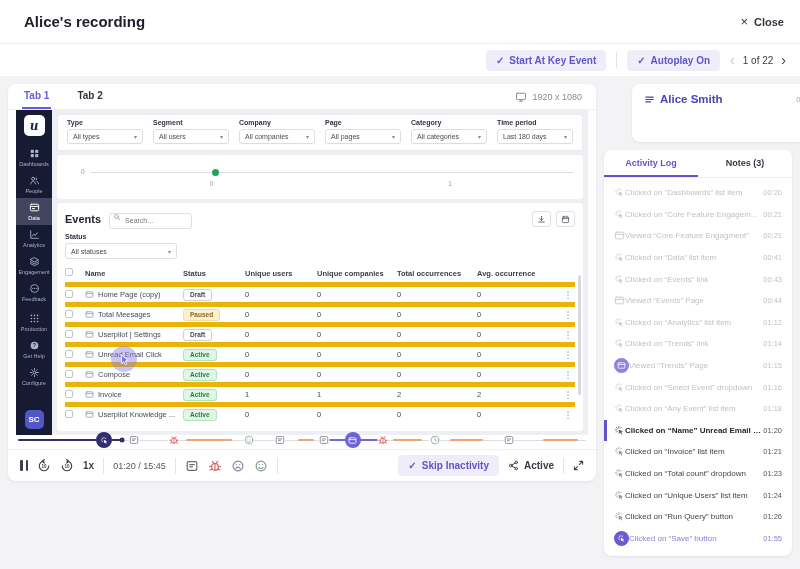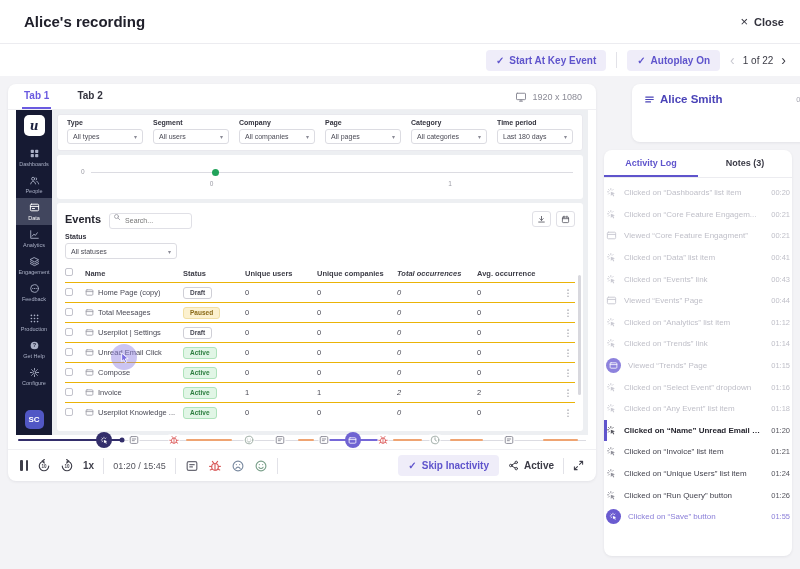--- a/index.html
+++ b/index.html
@@ -64,31 +64,31 @@
   .ev-search { position:relative; width:83px; }
   .ev-search .ic { position:absolute; left:4px; top:4px; width:8px; height:8px; color:#9a9aa3; }
   .ev-search input { width:100%; height:16px; border:1px solid #e0e0e6; border-radius:3px; font-family:inherit; font-size:7px; padding:0 4px 0 15px; color:#4a4a55; outline:none; }
   .ev-actions { margin-left:auto; display:flex; gap:5px; }
   .ev-btn { width:19px; height:16px; border:1px solid #e0e0e6; border-radius:3px; background:#fff; display:flex; align-items:center; justify-content:center; cursor:pointer; }
   .ev-btn .ic { width:9px; height:9px; color:#55555f; }
   .ev-status { flex-shrink:0; margin:3px 0 5px; }
   .ev-status .flabel { font-size:7px; }
   .ev-status .fselect { width:112px; height:16px; }
   .table { flex:1; display:flex; flex-direction:column; min-height:0; }
-  .tr { display:flex; align-items:center; height:20px; border-top:1px solid #eab308; font-size:7.5px; color:#4a4a55; }
+  .tr { display:flex; align-items:center; height:20px; border-top:5px solid #eab308; font-size:7.5px; color:#4a4a55; }
   .tr.thead { border-top:none; font-weight:bold; color:#3c3c46; height:18px; }
   .cb { width:8px; height:8px; border:1px solid #c3c3cc; border-radius:2px; display:inline-block; }
   .ccb { width:20px; flex-shrink:0; }
   .c0 { width:98px; flex-shrink:0; display:flex; align-items:center; gap:4px; position:relative; white-space:nowrap; }
   .c0 .row-ic { width:9px; height:9px; color:#9a9aa3; flex-shrink:0; }
   .rname { overflow:hidden; text-overflow:ellipsis; }
   .c1 { width:62px; flex-shrink:0; }
   .c2 { width:72px; flex-shrink:0; }
   .c3 { width:80px; flex-shrink:0; }
-  .c4 { width:80px; flex-shrink:0;font-style:italic; }
+  .c4 { width:80px; flex-shrink:0; }
   .c5 { width:64px; flex-shrink:0; }
   .cm { margin-left:auto; width:14px; text-align:center; }
   .kebab { font-size:9px; color:#6a6a75; cursor:pointer; }
   .badge { font-size:6.5px; font-weight:bold; padding:1.5px 6px; border-radius:3px; border:1px solid; display:inline-block; }
   .b-draft  { background:#fff;     border-color:#cfcfd6; color:#4a4a55; }
   .b-paused { background:#fcf1cf;  border-color:#f0dfa4; color:#8a6a18; }
   .b-active { background:#e1f6e6;  border-color:#aee3bb; color:#2c7d3f; }
   .tbl-scroll { position:absolute; right:2px; top:72px; width:3px; height:120px; background:#d8d8de; border-radius:2px; }
   .cursor-hit { position:absolute; left:26px; top:-4px; width:26px; height:26px; border-radius:50%; background:rgba(140,125,226,.45); display:flex; align-items:center; justify-content:center; z-index:5; }
   .cursor-hit svg { width:13px; height:13px; }
@@ -127,21 +127,21 @@
   .menu-ic { width:11px; height:11px; color:#4b44b8; }
   .uname { font-size:11.5px; font-weight:bold; color:#4b44b8; cursor:pointer; }
   .utime { margin-left:auto; font-size:7.5px; color:#a7a7b2; }
   .umeta { margin-top:4px; font-size:7.6px; line-height:1.5; color:#55555f; }
 
   .activity-card { position:absolute; left:604px; top:74px; width:188px; height:406px; background:#fff; border-radius:8px; box-shadow:0 1px 3px rgba(20,20,40,.07); overflow:hidden; }
   .a-tabs { height:28px; display:flex; border-bottom:1px solid #ececf0; }
   .a-tab { flex:1; display:flex; align-items:center; justify-content:center; font-size:9px; font-weight:bold; color:#3a3a46; border-bottom:2px solid transparent; cursor:pointer; }
   .a-tab.active { color:#5f54cc; border-bottom-color:#5f54cc; }
   .entries { padding:4px 0 0; }
-  .entry { height:21.6px; display:flex; align-items:center; gap:7px; padding:0 2px; cursor:pointer; }
+  .entry { height:21.6px; display:flex; align-items:center; padding:0 10px; cursor:pointer; }
   .e-ic { width:11px; height:11px; flex-shrink:0; color:#c9c9d2; }
   .e-label { flex:1; min-width:0; font-size:8px; white-space:nowrap; overflow:hidden; text-overflow:ellipsis; color:#bfbfc8; }
   .e-time { font-size:7.5px; color:#bfbfc8; flex-shrink:0; }
   .entry.past-highlight .e-ic { background:#8d82dd; color:#fff; border-radius:50%; padding:3px; width:15px; height:15px; }
   .entry.current { box-shadow:inset 3px 0 0 #5f54cc; }
   .entry.current .e-label { color:#26262f; font-weight:bold; }
   .entry.current .e-time { color:#55555e; }
   .entry.current .e-ic { color:#55555e; }
   .entry.upcoming .e-label { color:#43434e; }
   .entry.upcoming .e-time { color:#55555e; }
@@ -927,20 +927,32 @@
         </div>
         <div class="entry upcoming">
   <span class="ic e-ic">
             <svg viewBox="0 0 16 16">
               <path d="M7 7l6 2.2-2.6 1 1.7 2.8-1.4.9-1.7-2.9L7 13z" fill="currentColor"></path>
               <g fill="none" stroke="currentColor" stroke-linecap="round" stroke-linejoin="round" stroke-width="1.3">
                 <path d="M2.2 7H4M7 2.2V4M3.6 3.6l1.2 1.2M3.6 10.4l1.2-1.2M10.4 3.6L9.2 4.8"></path>
               </g>
             </svg>
           </span>
+  <span class="e-label">Clicked on “Total count” dropdown</span>
+  <span class="e-time">01:23</span>
+        </div>
+        <div class="entry upcoming">
+  <span class="ic e-ic">
+            <svg viewBox="0 0 16 16">
+              <path d="M7 7l6 2.2-2.6 1 1.7 2.8-1.4.9-1.7-2.9L7 13z" fill="currentColor"></path>
+              <g fill="none" stroke="currentColor" stroke-linecap="round" stroke-linejoin="round" stroke-width="1.3">
+                <path d="M2.2 7H4M7 2.2V4M3.6 3.6l1.2 1.2M3.6 10.4l1.2-1.2M10.4 3.6L9.2 4.8"></path>
+              </g>
+            </svg>
+          </span>
   <span class="e-label">Clicked on “Unique Users” list item</span>
   <span class="e-time">01:24</span>
         </div>
         <div class="entry upcoming">
   <span class="ic e-ic">
             <svg viewBox="0 0 16 16">
               <path d="M7 7l6 2.2-2.6 1 1.7 2.8-1.4.9-1.7-2.9L7 13z" fill="currentColor"></path>
               <g fill="none" stroke="currentColor" stroke-linecap="round" stroke-linejoin="round" stroke-width="1.3">
                 <path d="M2.2 7H4M7 2.2V4M3.6 3.6l1.2 1.2M3.6 10.4l1.2-1.2M10.4 3.6L9.2 4.8"></path>
               </g>

